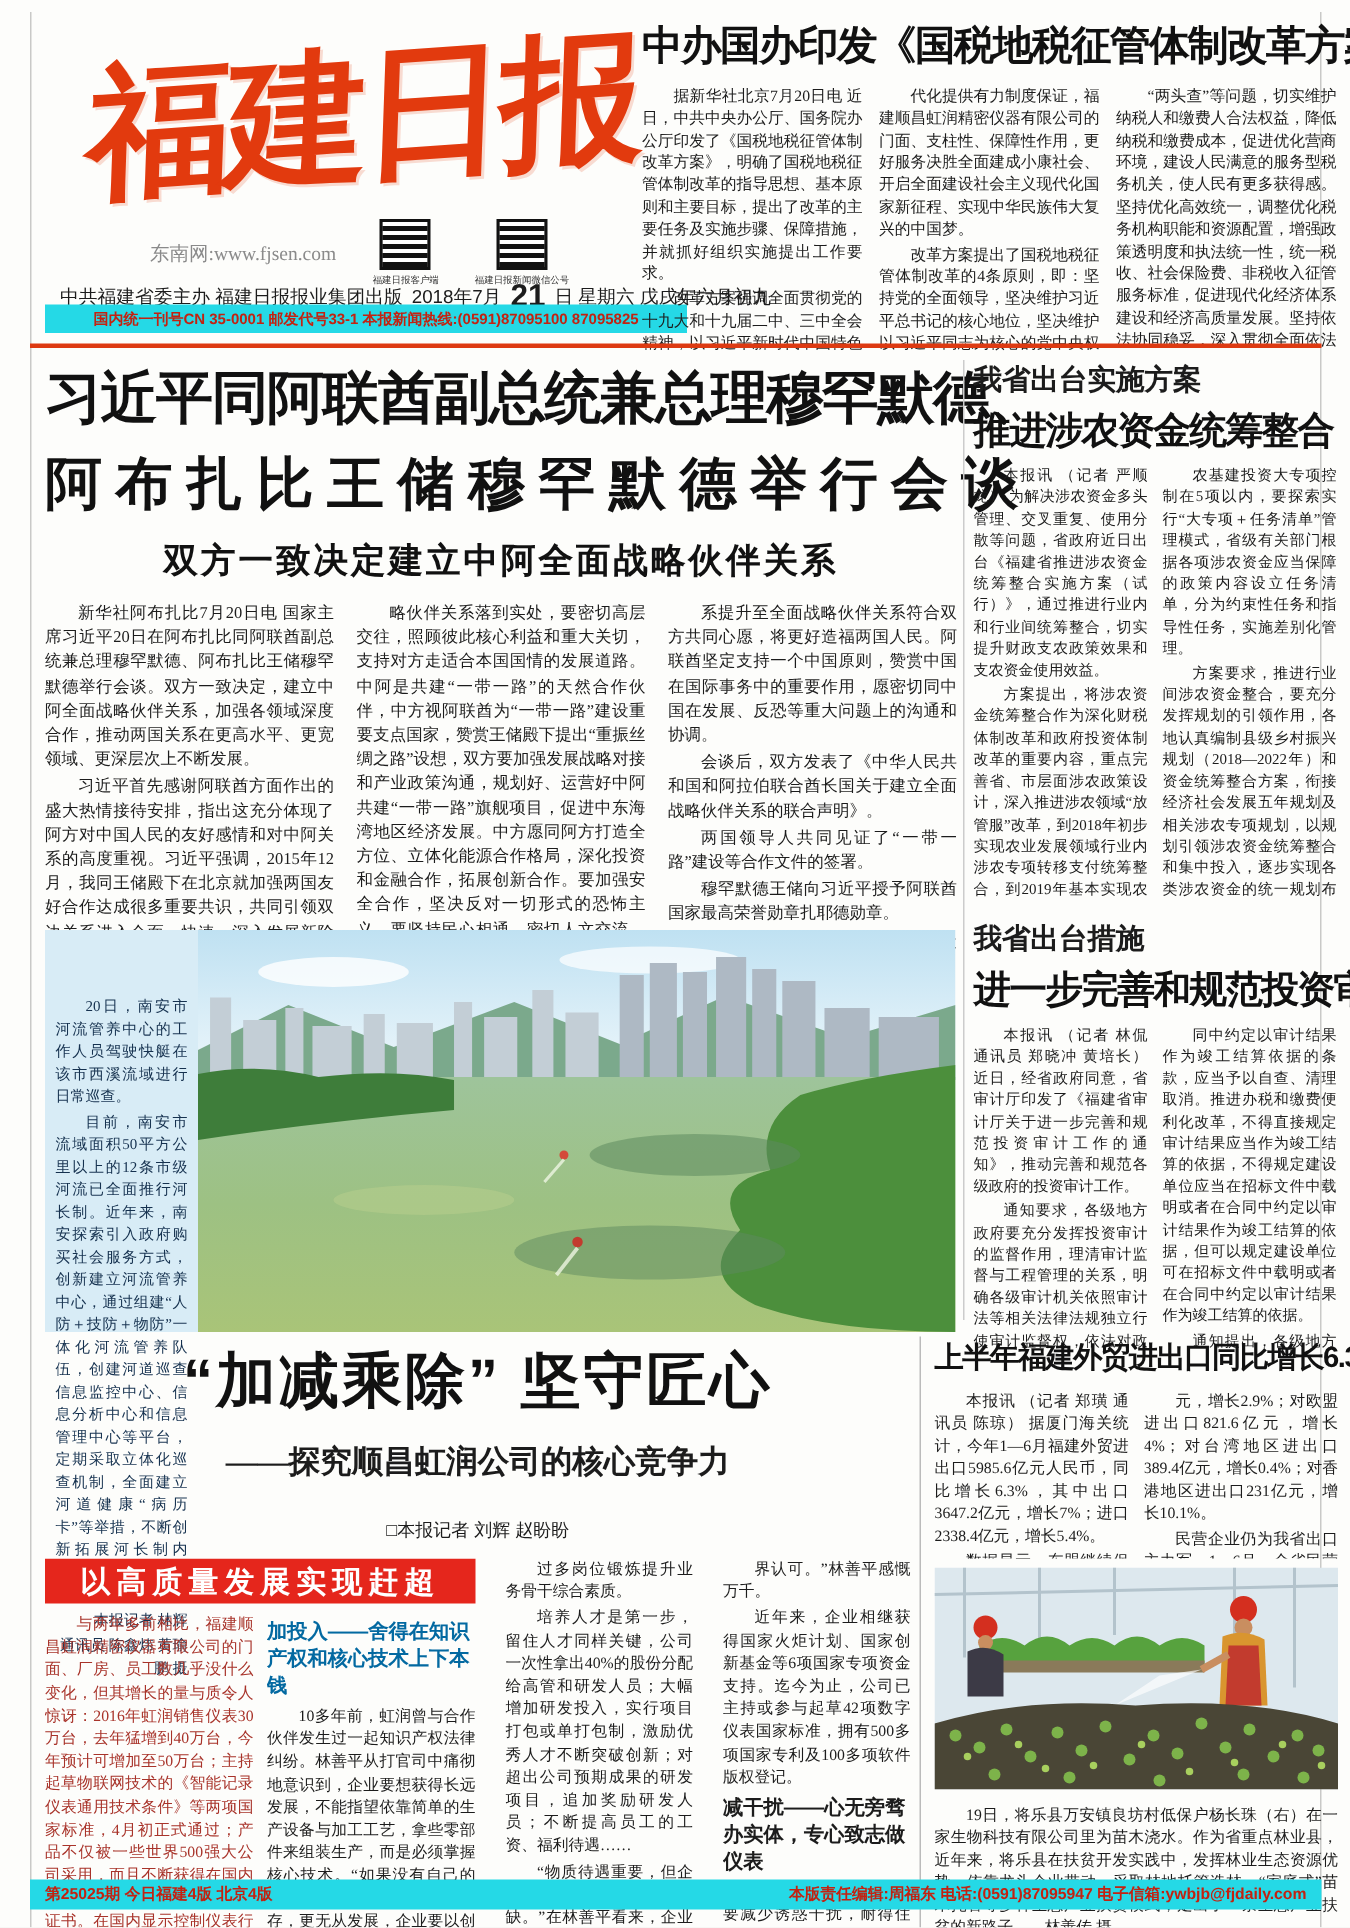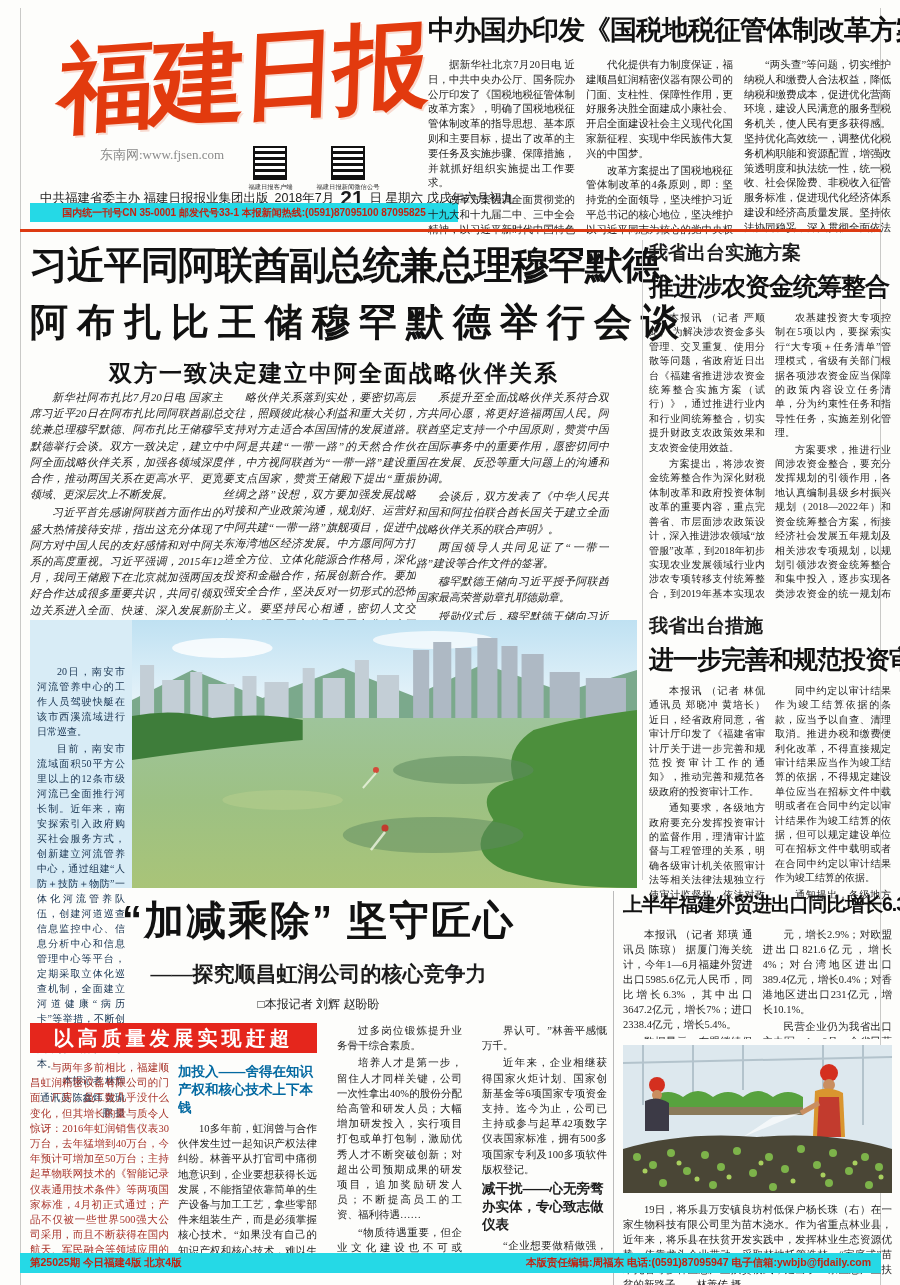--- a/index.html
+++ b/index.html
@@ -9,21 +9,21 @@
   .edge.l{left:20px;} .edge.r{left:880px;}
   p{margin:0 0 2px 0;text-indent:2em;text-align:justify;}
   .col{overflow:hidden;}
   h1,h2,h3{margin:0;font-family:"Liberation Sans",sans-serif;color:#111;}
 
   
   .masthead{position:absolute;left:30px;top:10px;width:420px;height:172px;}
   .brand{font-family:"DejaVu Serif",serif;font-weight:bold;color:#e23a0e;font-size:96px;
          line-height:1;transform:rotate(-4deg) skewX(-6deg);letter-spacing:-4px;
          text-shadow:2px 2px 0 #e8562e33;white-space:nowrap;margin:18px 0 0 28px;}
-  .mast-row{position:absolute;left:70px;top:136px;display:flex;align-items:flex-start;gap:14px;}
+  .mast-row{position:absolute;left:70px;top:136px;display:flex;align-items:flex-end;gap:14px;}
   .website{color:#8a8a8a;font-size:13px;padding-bottom:14px;}
   .qr{display:flex;flex-direction:column;align-items:center;width:64px;}
   .qr-box{width:30px;height:30px;background:
       repeating-linear-gradient(0deg,#111 0 3px,#fff 3px 6px),
       repeating-linear-gradient(90deg,#111 0 3px,#ffffff00 3px 6px);
       border:2px solid #111;}
   .qr-label{font-size:7px;color:#333;margin-top:2px;white-space:nowrap;transform:scale(.9);}
   .publine{position:absolute;left:34px;top:186px;width:424px;display:flex;align-items:center;
            gap:6px;font-size:12.5px;white-space:nowrap;font-family:"Liberation Sans",sans-serif;}
   .publine .day{font-size:21px;font-weight:bold;}
@@ -38,21 +38,21 @@
   .top-article .cols{margin-top:10px;gap:11px;}
   .top-article .col{width:147px;height:178px;font-size:10.5px;line-height:14.8px;}
 
   .red-rule{position:absolute;left:20px;top:229px;width:861px;height:3px;background:#dd3a12;}
 
   
   .main-story{position:absolute;left:30px;top:240px;width:608px;}
   .main-story .l1{font-size:38px;white-space:nowrap;letter-spacing:-1px;}
   .main-story .l2{font-size:38px;white-space:nowrap;letter-spacing:9px;margin-top:6px;}
   .main-story .sub{font-size:23px;text-align:center;letter-spacing:2px;margin-top:10px;font-weight:bold;}
-  .main-story .cols{gap:0;font-style:italic;}
+  .main-story .cols{margin-top:12px;gap:15px;}
   .main-story .col{width:193px;height:237px;font-size:11px;line-height:16.2px;}
 
   
   .rail{position:absolute;left:649px;top:240px;width:242px;}
   .rail .kicker{font-size:19px;font-weight:bold;}
   .rail h2{font-size:25px;letter-spacing:-1px;white-space:nowrap;margin-top:4px;}
   .rail .cols{margin-top:8px;gap:10px;}
   .rail .col{width:116px;font-size:10px;line-height:14.4px;}
   .rail .a .col{height:288px;}
   .rail .b{margin-top:14px;}
@@ -62,21 +62,21 @@
   .photo-block{position:absolute;left:30px;top:620px;width:607px;height:268px;display:flex;}
   .cap-box{width:102px;height:268px;background:#d8ecf6;color:#15314f;font-size:10px;
            line-height:15px;box-sizing:border-box;padding:44px 7px 0 7px;}
   .cap-box .credit{text-indent:0;text-align:right;}
   .river{flex:1;height:268px;}
 
   
   .feature{position:absolute;left:30px;top:893px;width:577px;}
   .feature .h{font-size:40px;text-align:center;letter-spacing:2px;}
   .feature .sh{font-size:21px;text-align:center;font-weight:bold;margin-top:12px;}
-  .feature .by{font-size:12px;text-align:center;margin-top:8px;font-family:"Liberation Sans",sans-serif;}
+  .feature .by{font-size:12px;text-align:center;margin-top:24px;font-family:"Liberation Sans",sans-serif;}
   .feature .body{display:flex;gap:20px;margin-top:10px;height:247px;overflow:hidden;}
   .fwrap{width:287px;}
   .badge{height:30px;background:#e5261c;color:#fff;font-family:"Liberation Sans",sans-serif;
          font-weight:bold;font-size:20px;letter-spacing:4px;display:flex;align-items:center;
          justify-content:center;}
   .fwrap .cols{margin-top:7px;gap:9px;}
   .fwrap .col{width:139px;height:210px;font-size:10.5px;line-height:15.2px;}
   .fred{color:#a8332a;}
   .feature .c3,.feature .c4{width:136px;height:247px;font-size:10.5px;line-height:15.2px;}
   .insub{font-family:"Liberation Sans",sans-serif;font-weight:bold;font-size:13.5px;

